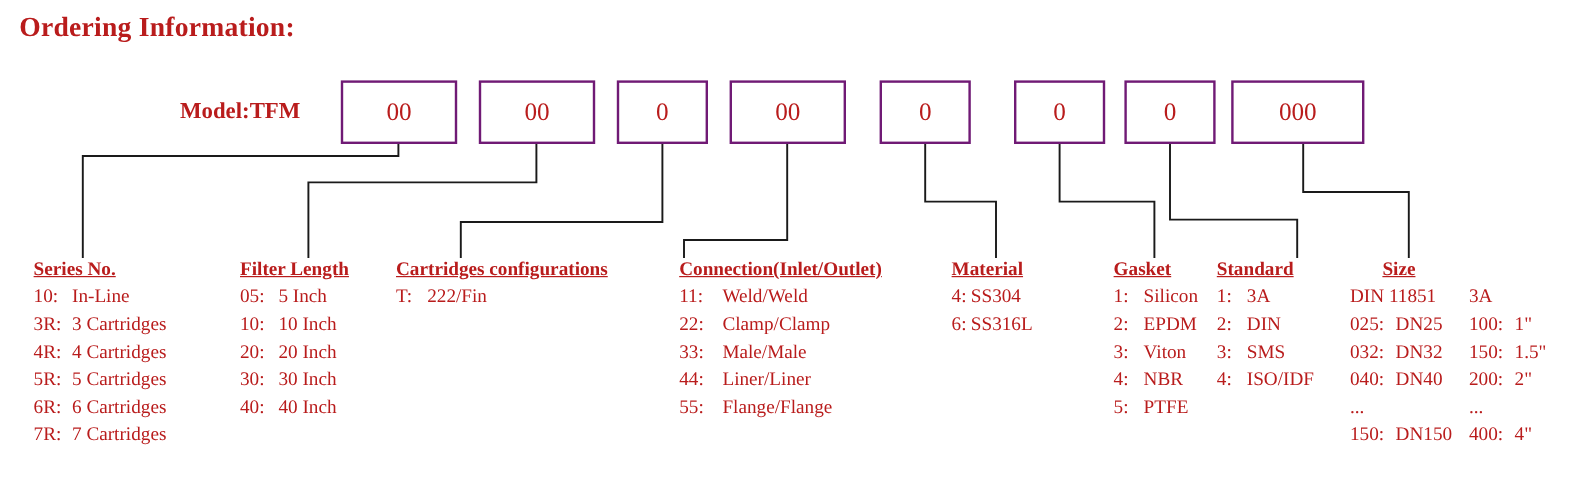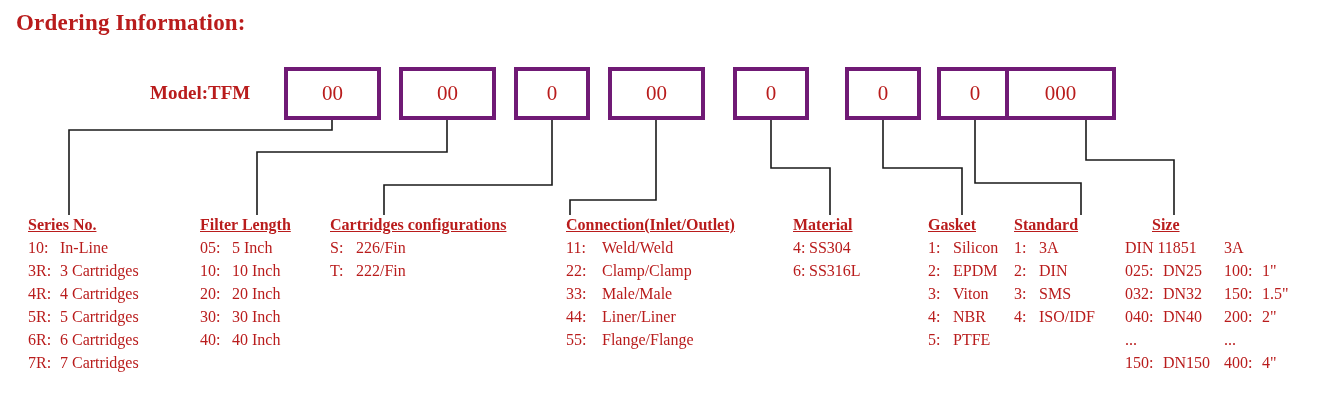--- a/index.html
+++ b/index.html
@@ -29,21 +29,21 @@
     position: absolute;
     left: 150px;
     top: 82px;
     font-size: 19px;
     font-weight: bold;
     white-space: nowrap;
   }
   .code-box {
     position: absolute;
     box-sizing: border-box;
-    border: 4px solid #701a75;
+    border: 2px solid #701a75;
     background: #ffffff;
     display: flex;
     align-items: center;
     justify-content: center;
     font-size: 21px;
     font-weight: normal;
     line-height: 1;
   }
   svg#wires {
     position: absolute;
@@ -122,21 +122,21 @@
   </div>
   <div class="code-box" style="left:733px; top:67px; width:76px; height:53px;">
     <span>0</span>
   </div>
   <div class="code-box" style="left:845px; top:67px; width:76px; height:53px;">
     <span>0</span>
   </div>
   <div class="code-box" style="left:937px; top:67px; width:76px; height:53px;">
     <span>0</span>
   </div>
-  <div class="code-box" style="left:1005px; top:67px; width:111px; height:53px;align-items:center;">
+  <div class="code-box" style="left:1026px; top:67px; width:111px; height:53px;align-items:center;">
     <span>000</span>
   </div>
 
   <svg id="wires" viewBox="0 0 1324 405" xmlns="http://www.w3.org/2000/svg">
     <g fill="none" stroke="#1a1a1a" stroke-width="1.6">
 
       <path d="M 332,120 L 332,130 L 69,130 L 69,215"></path>
 
       <path d="M 447,120 L 447,152 L 257,152 L 257,215"></path>
 
@@ -168,21 +168,20 @@
     <span class="col-head">Filter Length</span>
     <span class="opt"><span class="opt-key" style="width:32px">05:</span><span class="opt-val">5 Inch</span></span>
     <span class="opt"><span class="opt-key" style="width:32px">10:</span><span class="opt-val">10 Inch</span></span>
     <span class="opt"><span class="opt-key" style="width:32px">20:</span><span class="opt-val">20 Inch</span></span>
     <span class="opt"><span class="opt-key" style="width:32px">30:</span><span class="opt-val">30 Inch</span></span>
     <span class="opt"><span class="opt-key" style="width:32px">40:</span><span class="opt-val">40 Inch</span></span>
   </div>
 
   <div class="col" style="left:330px; top:216px;">
     <span class="col-head">Cartridges configurations</span>
-    <span class="opt"><span class="opt-key" style="width:26px">S:</span><span class="opt-val">226/Fin</span></span>
     <span class="opt"><span class="opt-key" style="width:26px">T:</span><span class="opt-val">222/Fin</span></span>
   </div>
 
   <div class="col" style="left:566px; top:216px;">
     <span class="col-head">Connection(Inlet/Outlet)</span>
     <span class="opt"><span class="opt-key" style="width:36px">11:</span><span class="opt-val">Weld/Weld</span></span>
     <span class="opt"><span class="opt-key" style="width:36px">22:</span><span class="opt-val">Clamp/Clamp</span></span>
     <span class="opt"><span class="opt-key" style="width:36px">33:</span><span class="opt-val">Male/Male</span></span>
     <span class="opt"><span class="opt-key" style="width:36px">44:</span><span class="opt-val">Liner/Liner</span></span>
     <span class="opt"><span class="opt-key" style="width:36px">55:</span><span class="opt-val">Flange/Flange</span></span>

